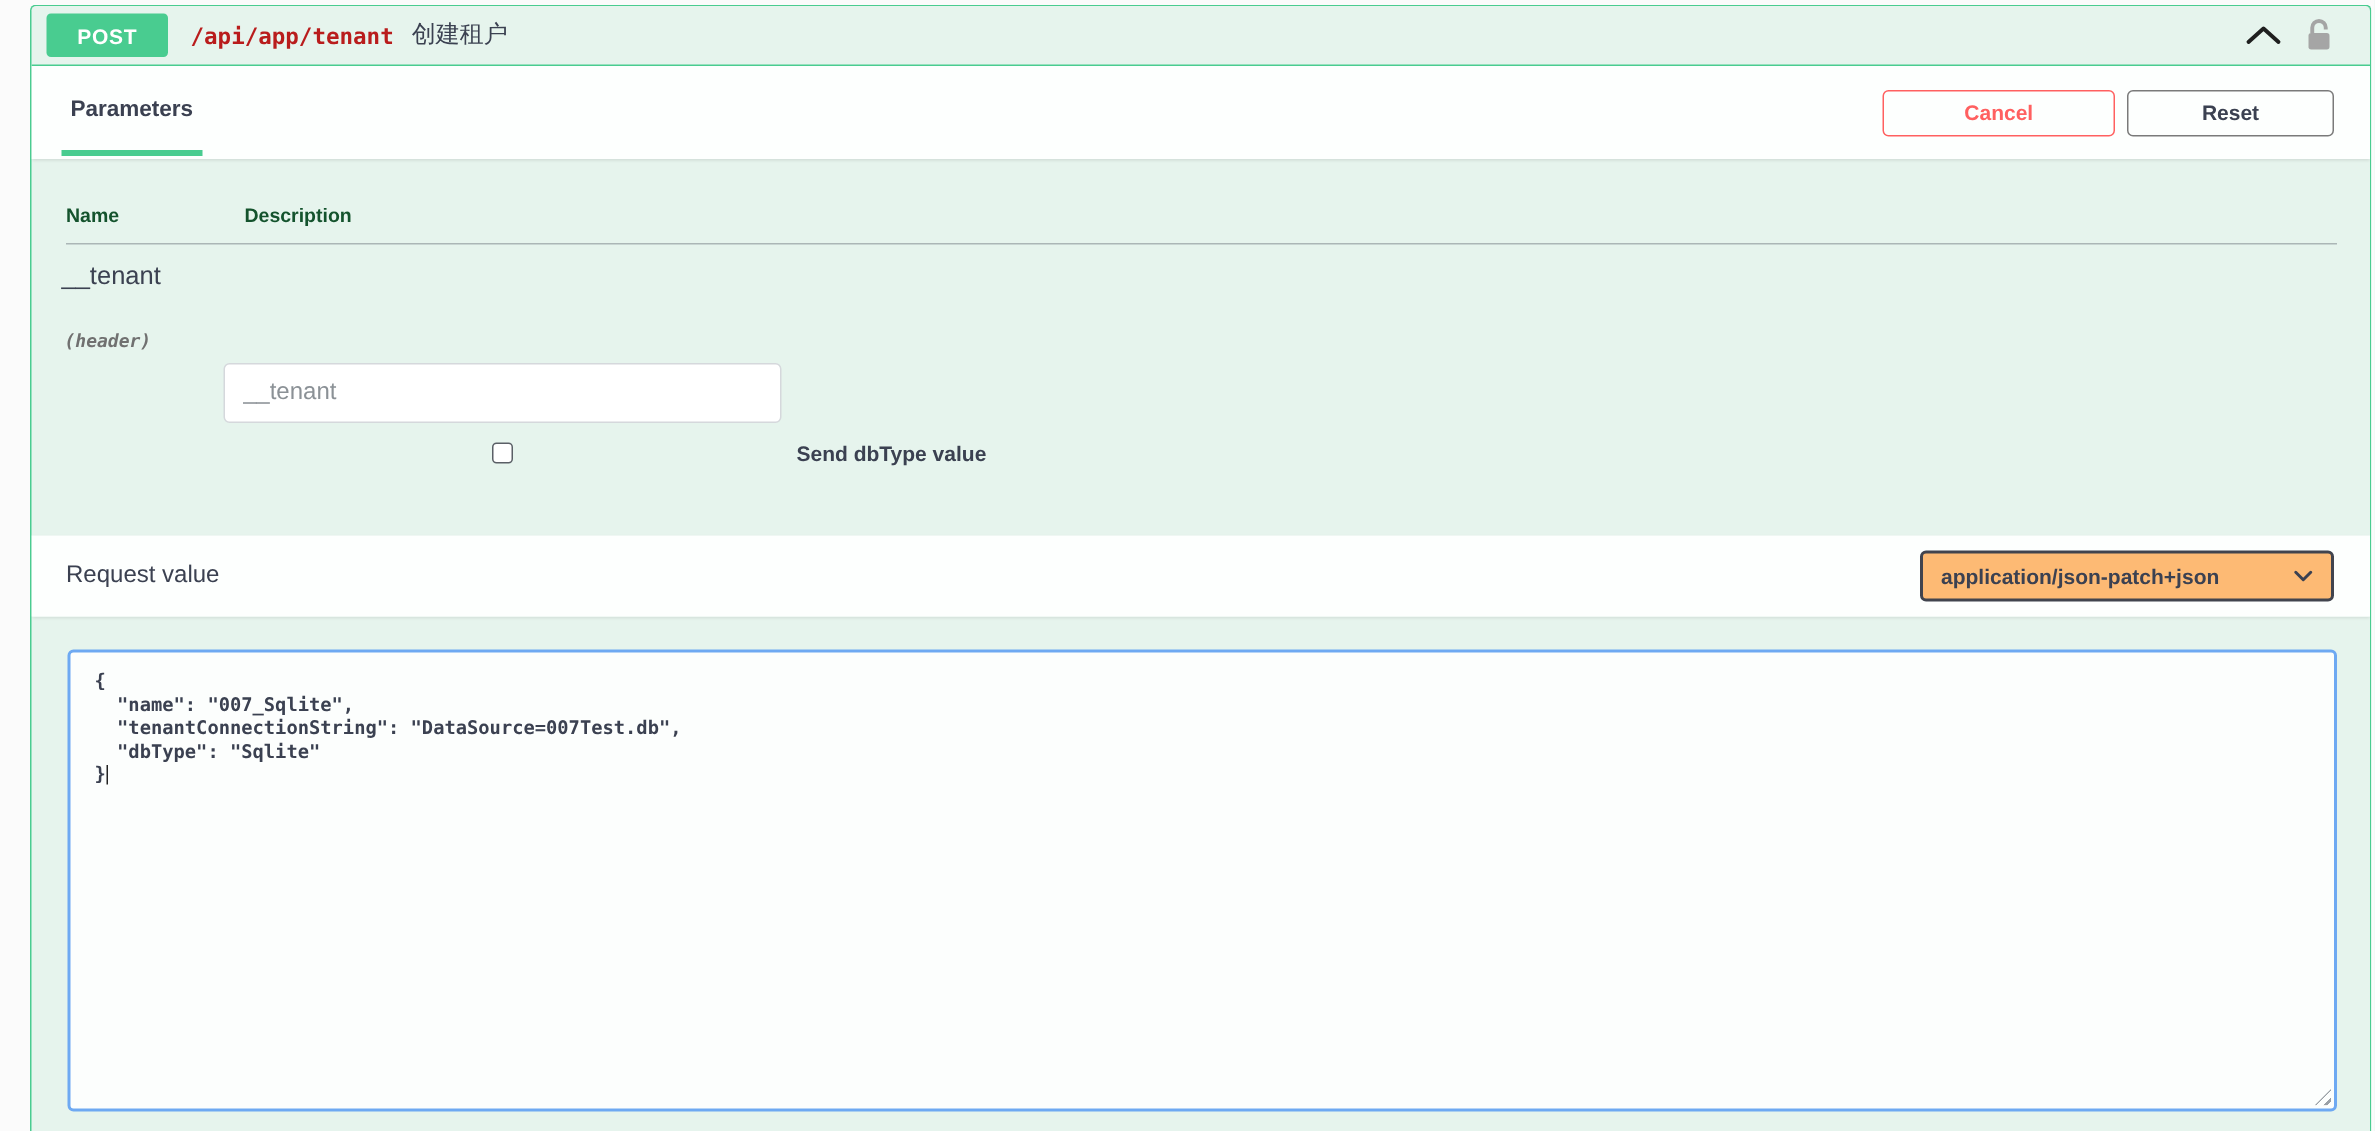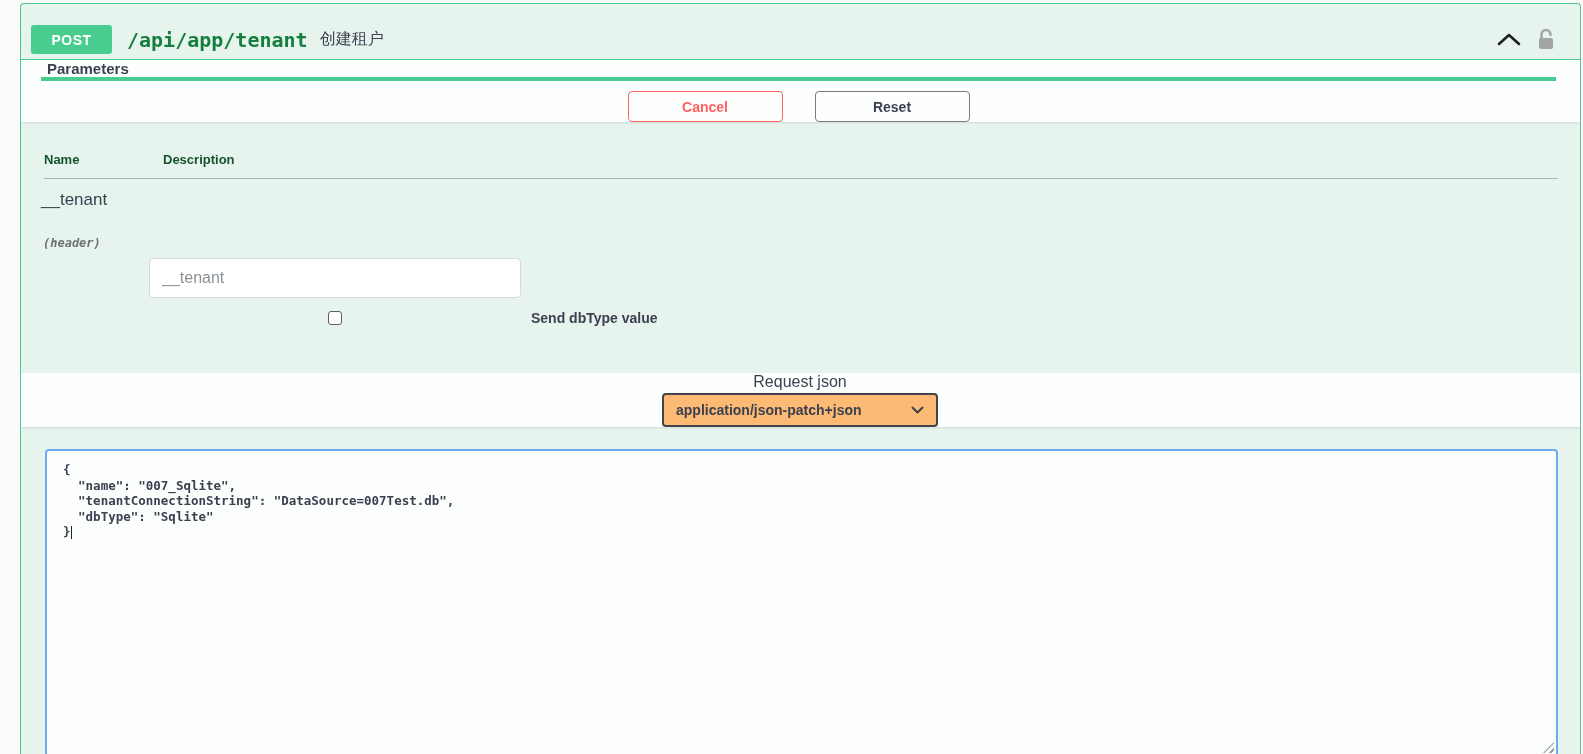--- a/index.html
+++ b/index.html
@@ -10,54 +10,54 @@
   
   .opblock {
     position:absolute; left:20px; top:3px; width:1561px; height:751px;
     border:1px solid #49cc90; border-bottom:none; border-radius:4px 4px 0 0;
     background:#e6f4ed; display:flex; flex-direction:column; overflow:hidden;
   }
 
   
   .summary {
     height:40px; flex:0 0 40px; display:flex; align-items:center;
-    border-bottom:1px solid #49cc90; padding:0 24px 0 10px; cursor:pointer;margin-top:16px;
+    border-bottom:1px solid #49cc90; padding:0 24px 0 10px; cursor:pointer;
   }
   .method {
     display:inline-flex; align-items:center; justify-content:center;
     width:81px; height:29px; background:#49cc90; color:#fff;
     font-weight:bold; font-size:14px; letter-spacing:0.5px; border-radius:3px;
   }
   .path {
     margin-left:15px; font-family:"DejaVu Sans Mono",monospace;
-    font-size:20px; font-weight:600; color:#15803d;
+    font-size:15px; font-weight:600; color:#b91c1c;
   }
   .epdesc { margin-left:12px; font-size:16px; color:#3b4151; }
   .right-icons { margin-left:auto; display:flex; align-items:center; gap:15px; }
   .iconbtn { display:inline-flex; align-items:center; cursor:pointer; }
 
   
   .section-header {
     background:rgba(255,255,255,0.92);
     box-shadow:0 1px 2px rgba(0,0,0,0.10);
-    display:flex; align-items:center;flex-direction:column;
+    display:flex; align-items:center;
   }
   .tabstrip { height:62px; flex:0 0 62px; justify-content:space-between; padding:0 24px 0 20px; }
   .tab {
     align-self:stretch; display:flex; align-items:center; padding:0 6px;
     margin-bottom:2px; border-bottom:4px solid #49cc90;
     font-size:15px; font-weight:bold; color:#3b4151; cursor:pointer;
   }
-  .btns { display:flex; align-items:flex-end; gap:32px; }
+  .btns { display:flex; align-items:flex-end; gap:8px; }
   .btn {
     height:31px; border-radius:4px; background:transparent;
     font-family:inherit; font-size:14px; font-weight:bold; cursor:pointer;
   }
   .btn.cancel { width:155px; border:1.5px solid #ff6060; color:#ff6060; }
-  .btn.reset  { width:155px; border:1.5px solid #7a7a7a; color:#3b4151; }
+  .btn.reset  { width:138px; border:1.5px solid #7a7a7a; color:#3b4151; }
 
   
   .params-area { position:relative; height:251px; flex:0 0 251px; }
   .col-head { position:absolute; font-size:13px; font-weight:bold; color:#14532d; }
   .col-head.c-name { left:23px; top:30px; }
   .col-head.c-desc { left:142px; top:30px; }
   .param-divider { position:absolute; left:23px; right:22px; top:56px; height:1px; background:rgba(59,65,81,0.35); }
   .param-name { position:absolute; left:20px; top:68px; font-size:17px; color:#3b4151; }
   .param-in {
     position:absolute; left:22px; top:114px;
@@ -147,21 +147,21 @@
       <div class="param-divider"></div>
 
       <div class="param-name">__tenant</div>
       <div class="param-in">(header)</div>
       <input class="param-input" type="text" placeholder="__tenant" style="">
       <div class="checkbox"></div>
       <div class="send-empty">Send dbType value</div>
     </div>
 
     <div class="section-header bodystrip">
-      <span class="rb-label">Request json</span>
+      <span class="rb-label">Request value</span>
       <div class="ct-select">
         <span class="ct-text">application/json-patch+json</span>
         <svg width="13" height="8" viewBox="0 0 13 8">
             <path d="M1.5 1.5 L6.5 6.5 L11.5 1.5" fill="none" stroke="#3b4151" stroke-width="2" stroke-linecap="round" stroke-linejoin="round"></path>
           </svg>
       </div>
     </div>
 
     <div class="body-area">
       <div class="editor">

